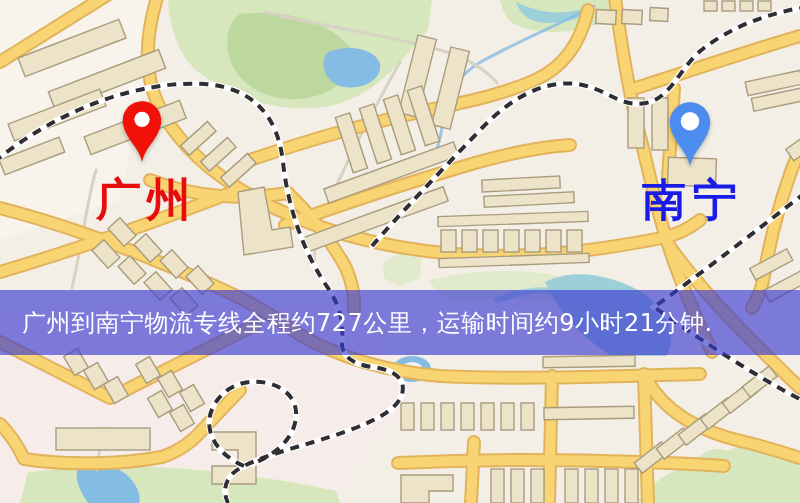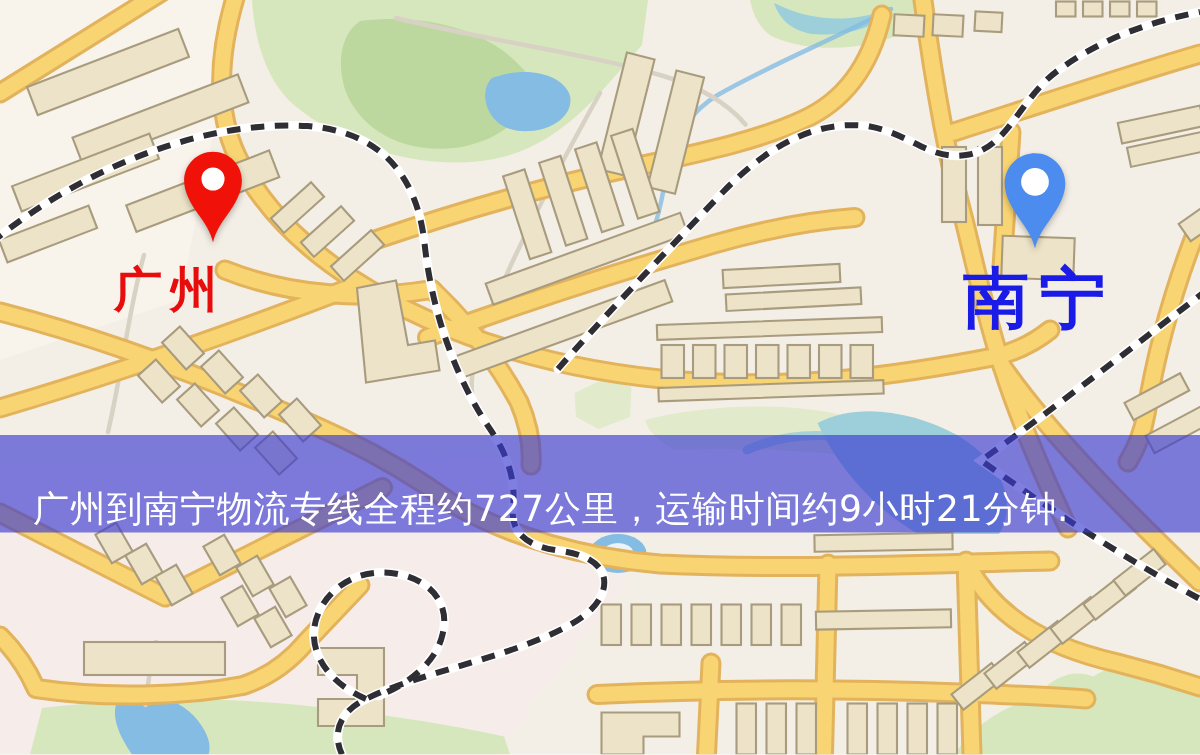--- a/index.html
+++ b/index.html
@@ -26,25 +26,25 @@
   .rail-dash use{stroke:var(--railway);stroke-width:4;fill:none;stroke-dasharray:9 7;stroke-linecap:butt;}
 
   .pin{position:absolute;filter:drop-shadow(0 2px 2px rgba(0,0,0,.28));}
   .pin-red{left:120px;top:100px;width:44px;height:64px;}
   .pin-blue{left:666px;top:101px;width:48px;height:67px;}
   .pin-red path{fill:var(--pin-red);}
   .pin-blue path{fill:var(--pin-blue);}
 
   .city-label{position:absolute;font-family:"DejaVu Serif","Liberation Serif",serif;
     font-weight:bold;line-height:1;white-space:nowrap;}
-  .city-label.origin{left:76px;top:177px;font-size:32px;letter-spacing:5px;color:var(--label-red);}
+  .city-label.origin{left:96px;top:177px;font-size:45px;letter-spacing:5px;color:var(--label-red);}
   .city-label.dest{left:642px;top:178px;font-size:44px;letter-spacing:7px;color:var(--label-blue);text-align:right;}
 
   .banner{position:absolute;left:0;top:290px;width:800px;height:65px;
-    background:var(--banner-bg);display:flex;align-items:flex-end;box-sizing:border-box;padding-left:22px;}
+    background:var(--banner-bg);display:flex;align-items:center;box-sizing:border-box;padding-left:22px;}
   .banner span{color:var(--banner-text);font-size:24px;letter-spacing:.5px;white-space:nowrap;}
 </style>
 </head>
 <body>
 
 <div class="stage">
 
   <svg class="map" width="800" height="503" viewBox="0 0 800 503">
     <defs>
 

